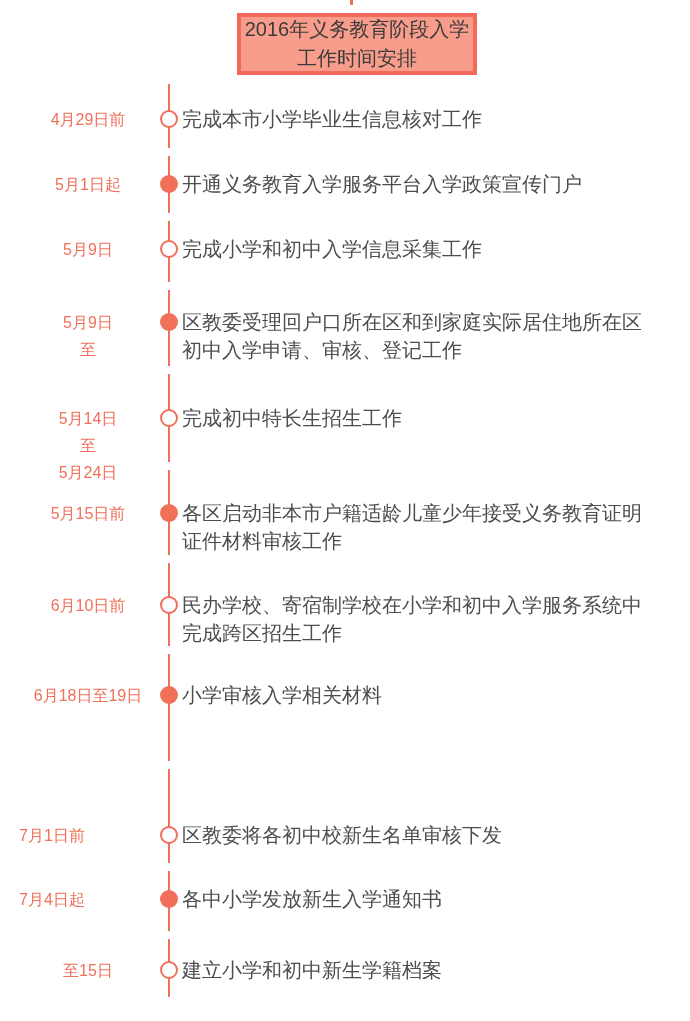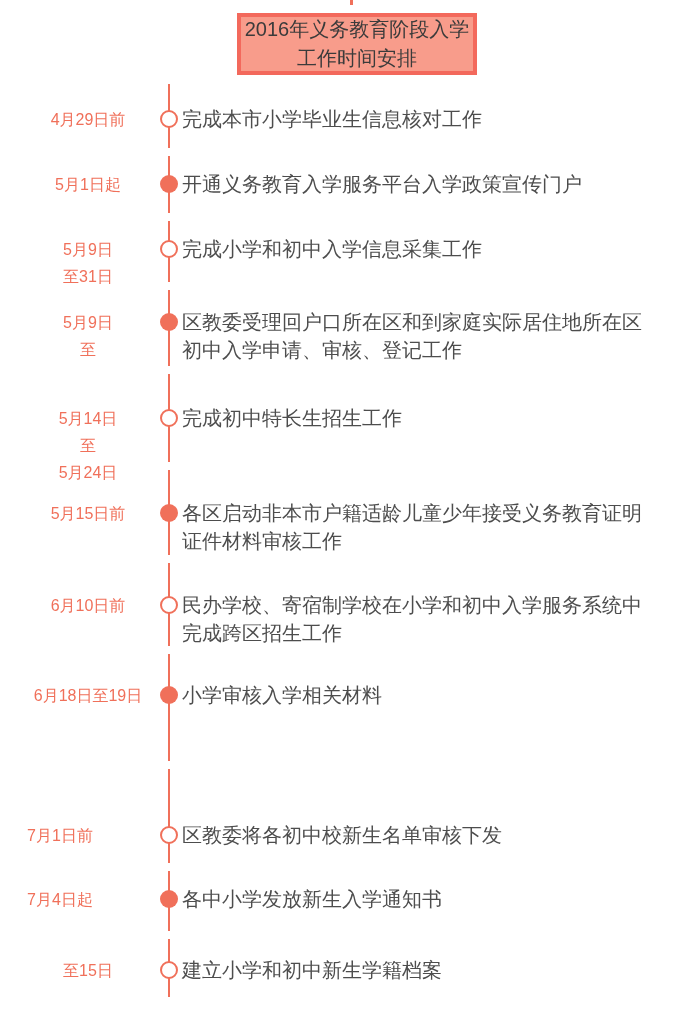--- a/index.html
+++ b/index.html
@@ -67,21 +67,21 @@
     position: absolute;
     left: 20px;
     top: -13px;
     width: 136px;
     text-align: center;
     color: var(--accent);
     font-size: 16px;
     line-height: 27px;
   }
   .date.left {
-    left: 8px;
+    left: 0;
     width: 104px;
   }
   .marker {
     position: absolute;
     left: 160px;
     top: -9px;
     width: 18px;
     height: 18px;
     border-radius: 50%;
     box-sizing: border-box;
@@ -131,21 +131,20 @@
       <div class="row" style="top: 184px;">
         <div class="date">
           <div class="">5月1日起</div>
         </div>
         <div class="marker filled"></div>
         <div class="content">开通义务教育入学服务平台入学政策宣传门户</div>
       </div>
       <div class="row" style="top: 249px;">
         <div class="date">
           <div class="">5月9日</div>
-          <div class="">至31日</div>
         </div>
         <div class="marker hollow"></div>
         <div class="content">完成小学和初中入学信息采集工作</div>
       </div>
       <div class="row" style="top: 322px;">
         <div class="date">
           <div class="">5月9日</div>
           <div class="">至</div>
         </div>
         <div class="marker filled"></div>

